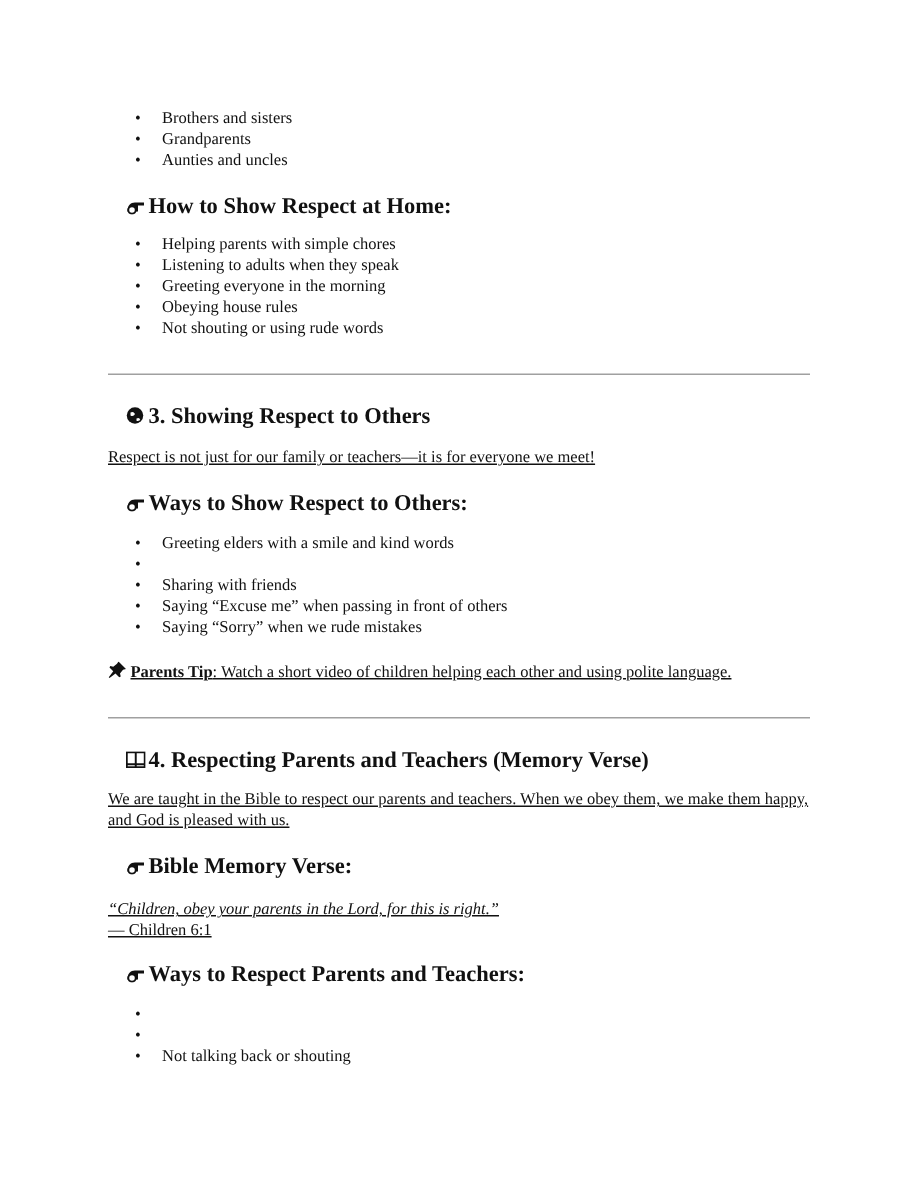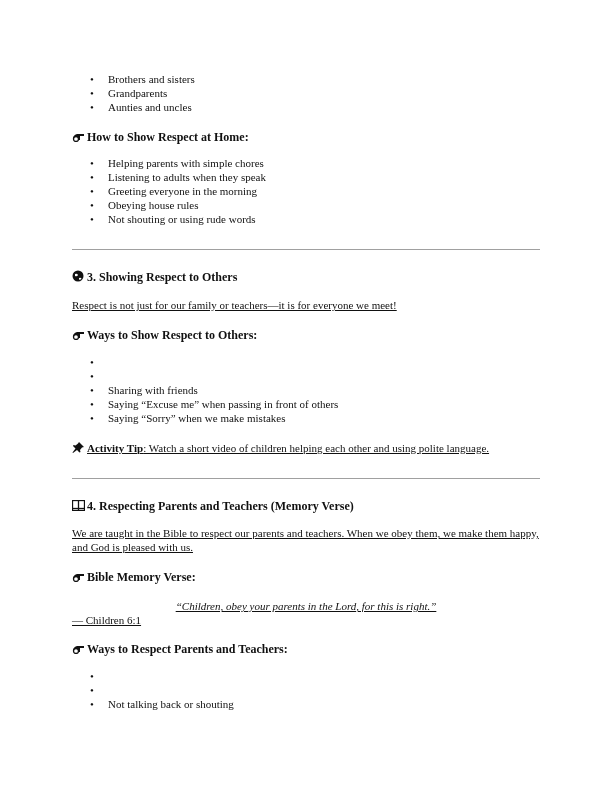--- a/index.html
+++ b/index.html
@@ -2,25 +2,25 @@
 <html><head>
 <meta charset="utf-8">
 <style>
   html, body { margin: 0; padding: 0; background: #ffffff; }
   body { width: 612px; height: 792px; position: relative; overflow: hidden;
          font-family: "Liberation Serif", serif; color: #111; font-size: 11px; }
   .page { position: absolute; left: 72px; top: 0; width: 468px; }
   ul.bul { list-style: none; margin: 0; padding: 0; position: absolute; left: 0; }
   ul.bul li { position: relative; padding-left: 36px; height: 14px; line-height: 13px; }
   ul.bul li .dot { position: absolute; left: 18px; top: 0; font-size: 11px; }
-  .h { position: absolute; left: 0; font-weight: bold; font-size: 12px; white-space: nowrap; }
+  .h { position: absolute; left: 12px; font-weight: bold; font-size: 15px; white-space: nowrap; }
   .h .ic { display: inline-block; width: 13px; margin-right: 2px; }
   .p { position: absolute; left: 0; width: 468px; line-height: 14px; text-decoration: underline; }
   .hr { position: absolute; left: 0; width: 468px; height: 0; border-top: 1px solid #a0a0a0; }
-  .ital { font-style: italic; text-align: center; }
+  .ital { font-style: italic; }
   svg { vertical-align: -1px; }
 </style>
 </head>
 <body>
 
 <div class="page">
 
   <ul class="bul" style="top:73px">
     <li><span class="dot">•</span><span>Brothers and sisters</span></li>
     <li><span class="dot">•</span><span>Grandparents</span></li>
@@ -55,31 +55,31 @@
   <div class="p" style="top:298px">Respect is not just for our family or teachers—it is for everyone we meet!</div>
 
   <div class="h" style="top:328px">
     <span class="ic"><svg width="13" height="10" viewBox="0 0 13 10">
           <path d="M1 8 C1 4 3 2 6 2 L12 2 L12 4 L8 4 L8 8 Z" fill="#111"></path>
           <circle cx="4" cy="7" r="2.5" fill="#fff" stroke="#111" stroke-width="1.3"></circle>
         </svg></span><span>Ways to Show Respect to Others:</span>
   </div>
 
   <ul class="bul" style="top:356px">
-    <li><span class="dot">•</span></li>
+    <li><span class="dot">•</span><span>Greeting elders with a smile and kind words</span></li>
     <li><span class="dot">•</span></li>
     <li><span class="dot">•</span><span>Sharing with friends</span></li>
     <li><span class="dot">•</span><span>Saying “Excuse me” when passing in front of others</span></li>
-    <li><span class="dot">•</span><span>Saying “Sorry” when we make mistakes</span></li>
+    <li><span class="dot">•</span><span>Saying “Sorry” when we rude mistakes</span></li>
   </ul>
 
   <div class="p" style="top:441px; white-space:nowrap">
     <span class="ic" style="display:inline-block;width:13px;margin-right:2px"><svg width="12" height="11" viewBox="0 0 12 11">
           <path d="M7 0 L12 5 L10 5.5 L8 8 L8.5 10 L7.5 10.5 L5 8 L1 11 L0.5 10.5 L3.5 6.5 L1 4 L1.5 3 L3.5 3.5 L6 1.5 Z" fill="#111"></path>
-        </svg></span><b>Activity Tip</b><span>: Watch a short video of children helping each other and using polite language.</span>
+        </svg></span><b>Parents Tip</b><span>: Watch a short video of children helping each other and using polite language.</span>
   </div>
 
   <div class="hr" style="top:478px"></div>
 
   <div class="h" style="top:499px">
     <span class="ic"><svg width="13" height="11" viewBox="0 0 13 11">
           <rect x="0.5" y="0.5" width="12" height="10" fill="#fff" stroke="#111" stroke-width="1.3"></rect>
           <line x1="6.5" y1="0.5" x2="6.5" y2="10.5" stroke="#111" stroke-width="1.3"></line>
           <line x1="0.5" y1="8.5" x2="12.5" y2="8.5" stroke="#111" stroke-width="1.3"></line>
         </svg></span><span>4. Respecting Parents and Teachers (Memory Verse)</span>

